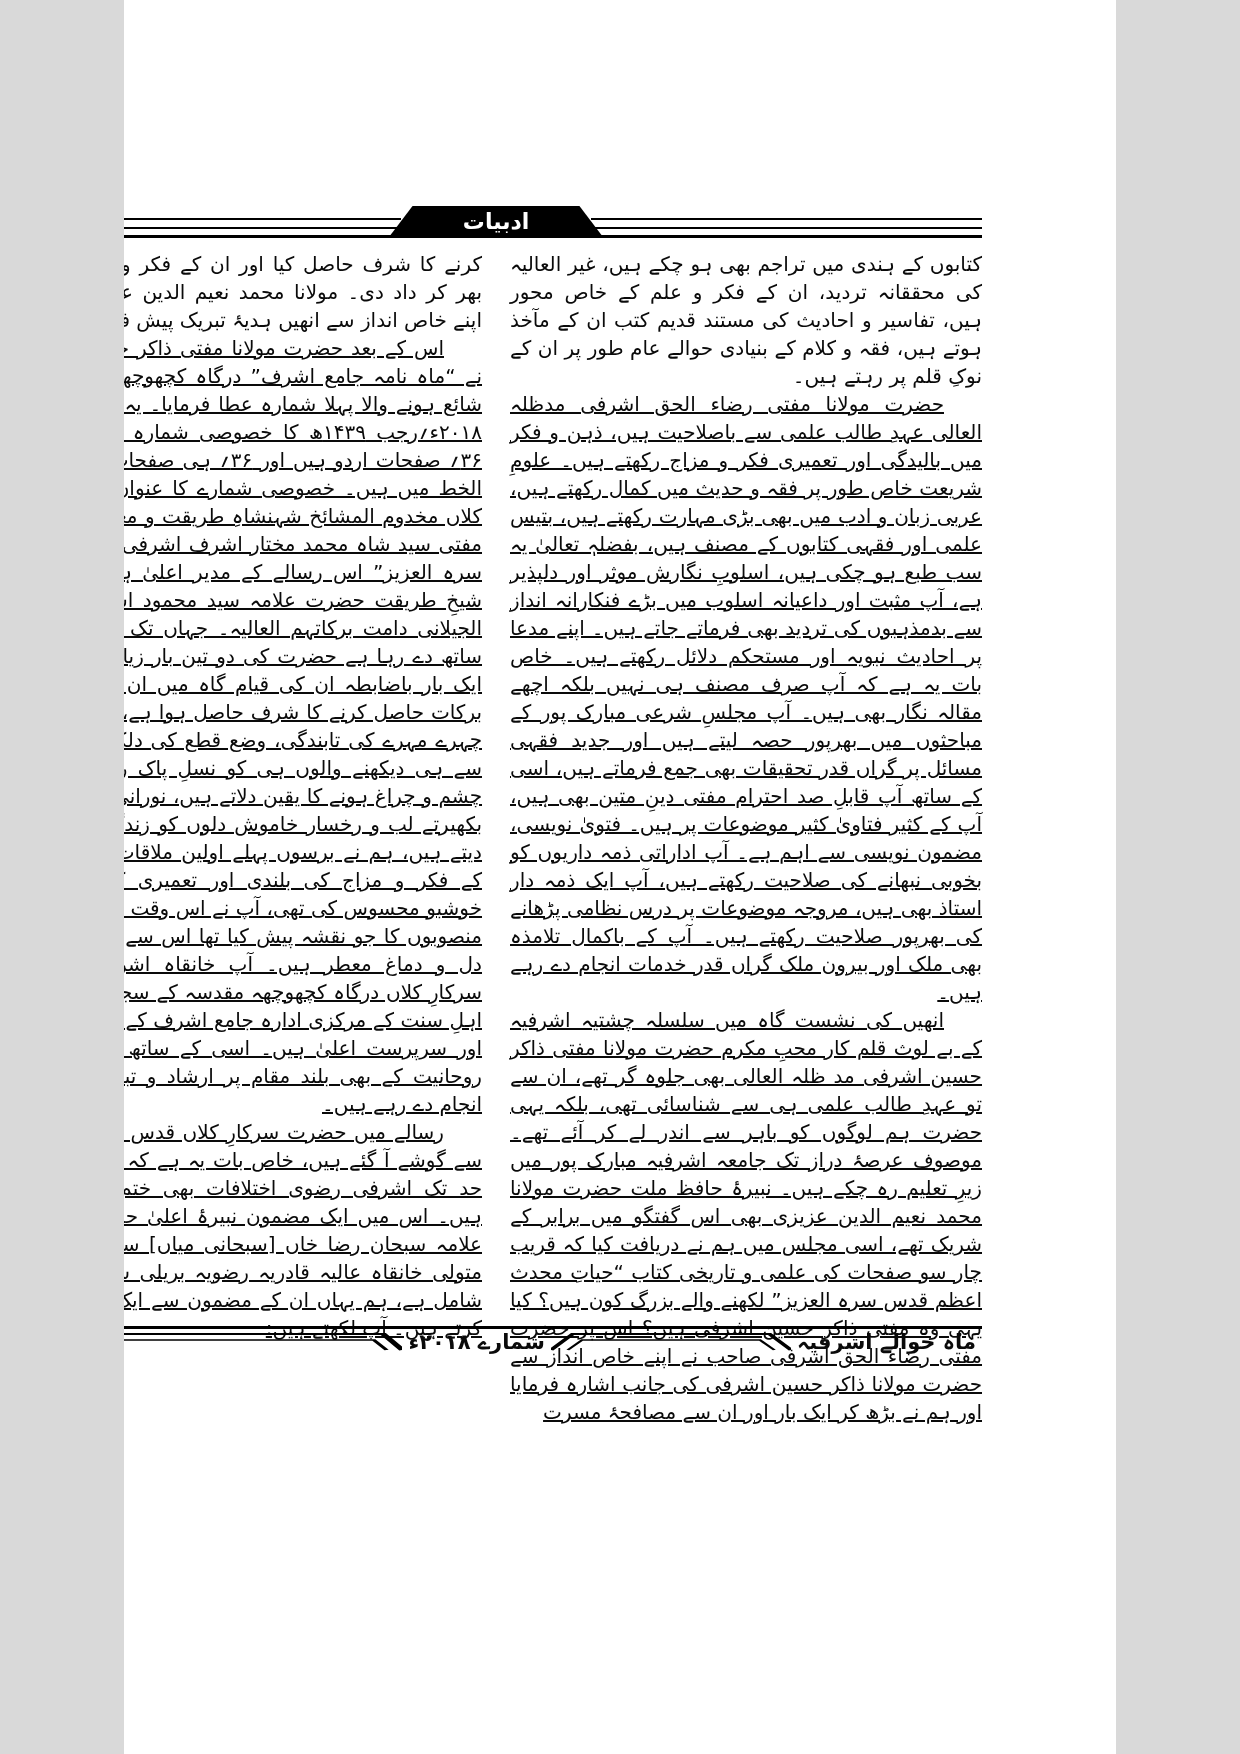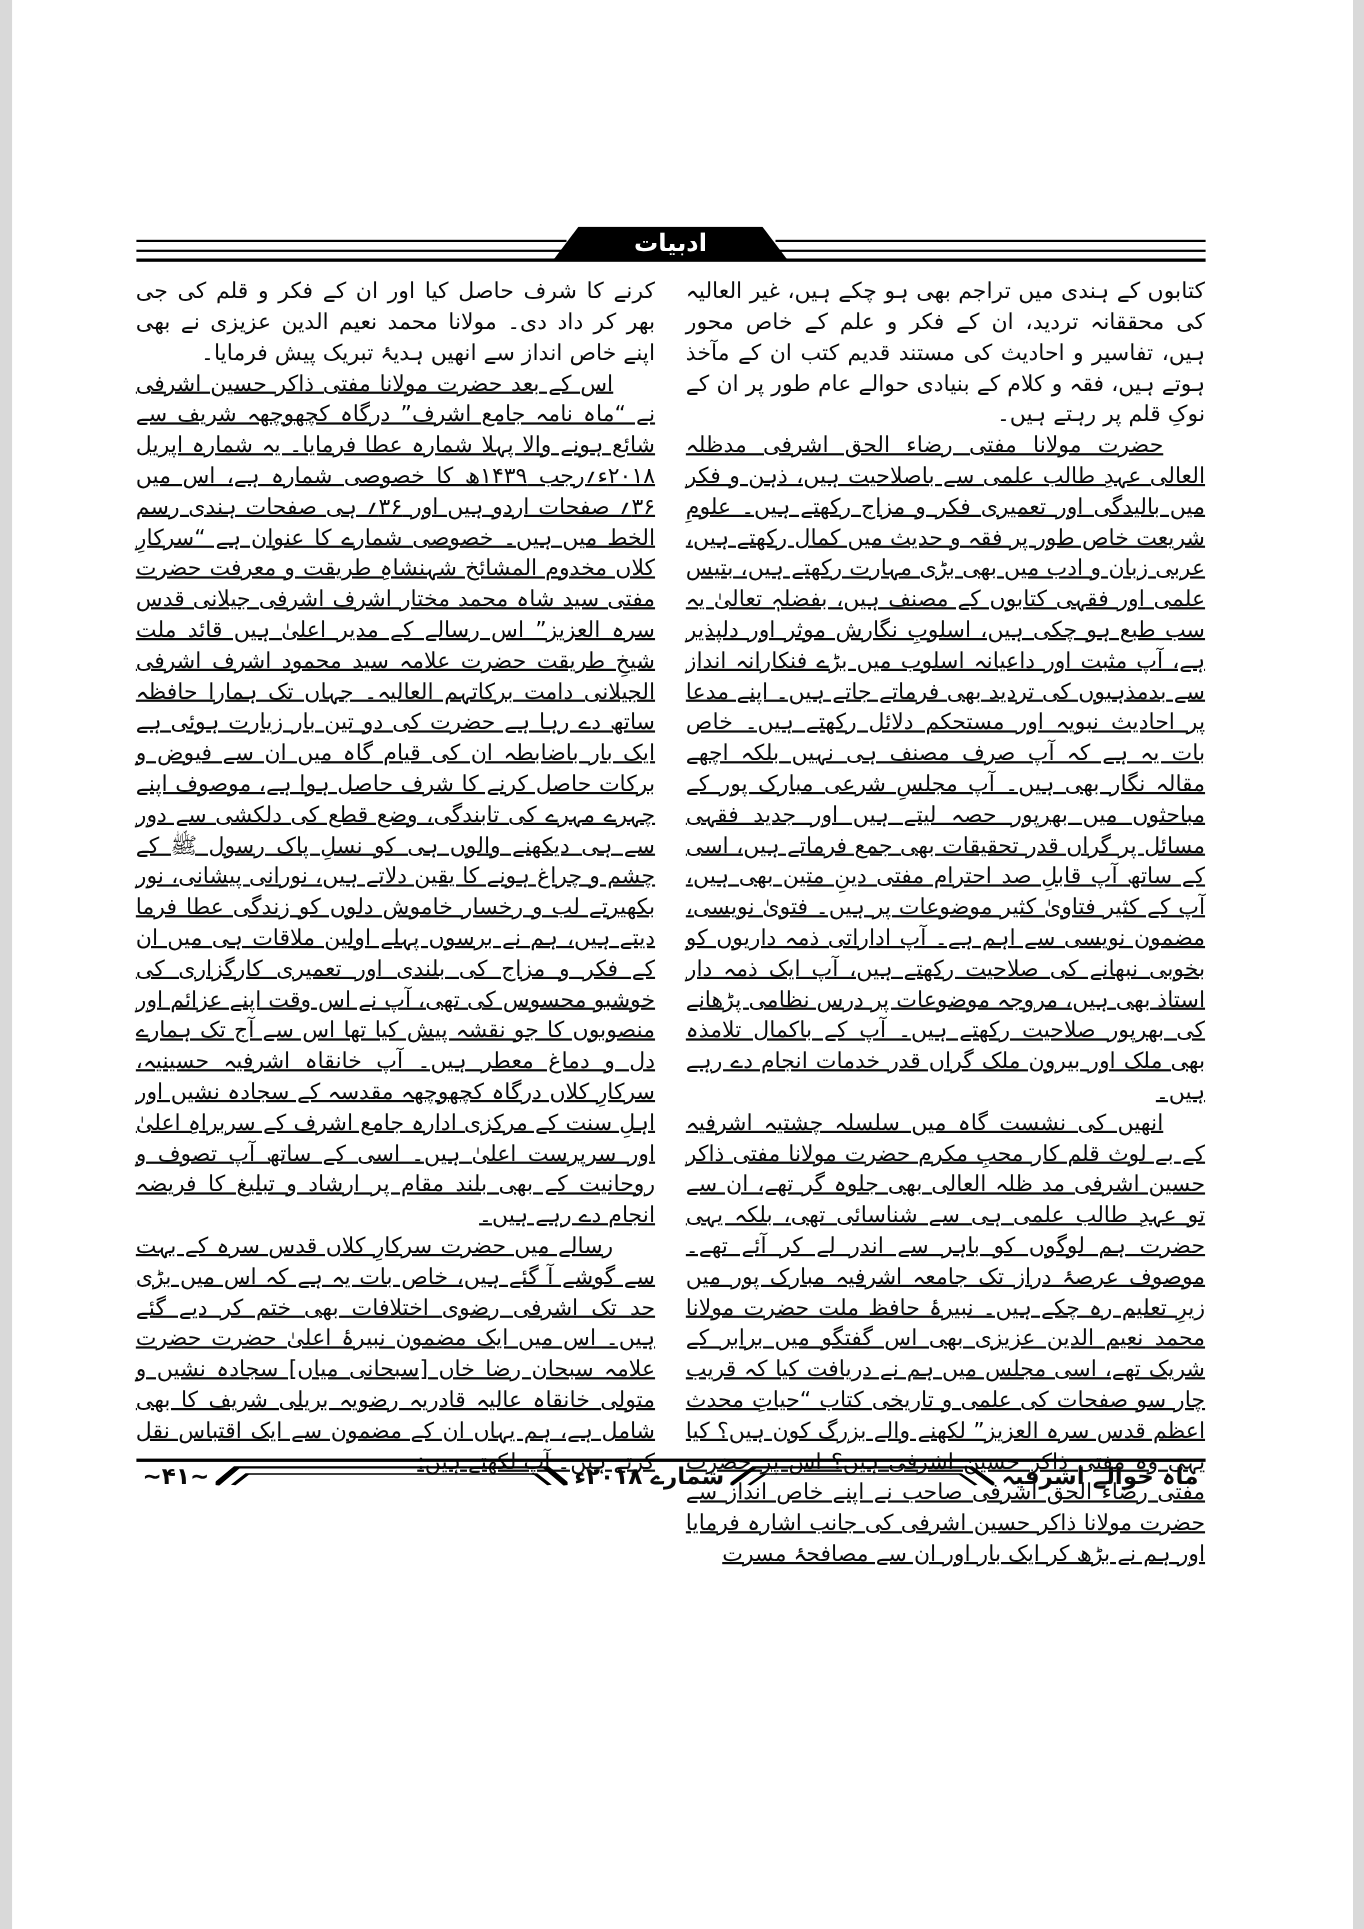--- a/index.html
+++ b/index.html
@@ -1,18 +1,18 @@
 <!DOCTYPE html>
 <html lang="ur" dir="rtl"><head>
 <meta charset="utf-8">
 <style>
   html,body { margin:0; padding:0; background:#d9d9d9; }
   .page {
     position:relative;
-    width:1219px; height:1754px;
+    width:992px; height:1754px;
     margin:0 auto;
     background:#ffffff;
     font-family:"DejaVu Sans", sans-serif;
     direction:rtl;
     color:#0a0a0a;
     overflow:hidden;
   }
   .content { position:absolute; top:202px; right:134px; width:972px; }
 
   

